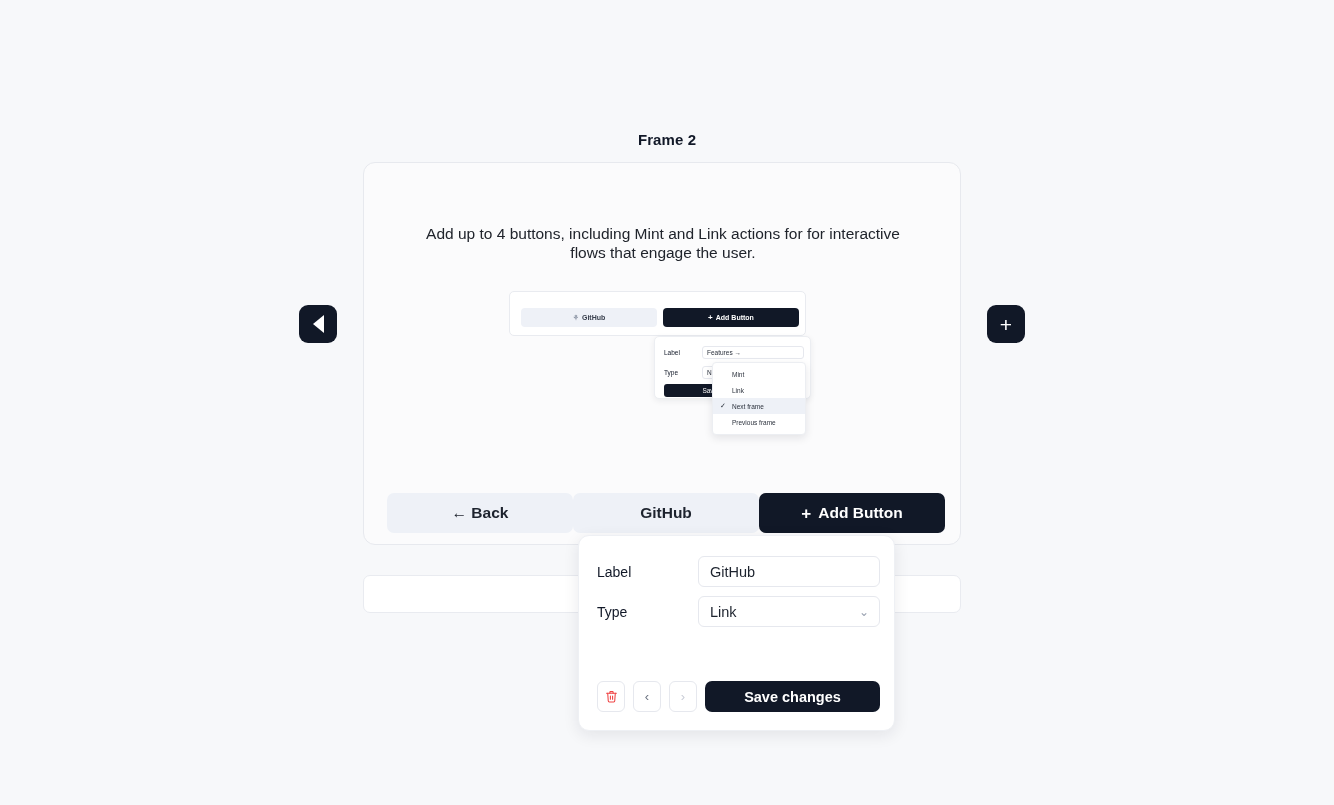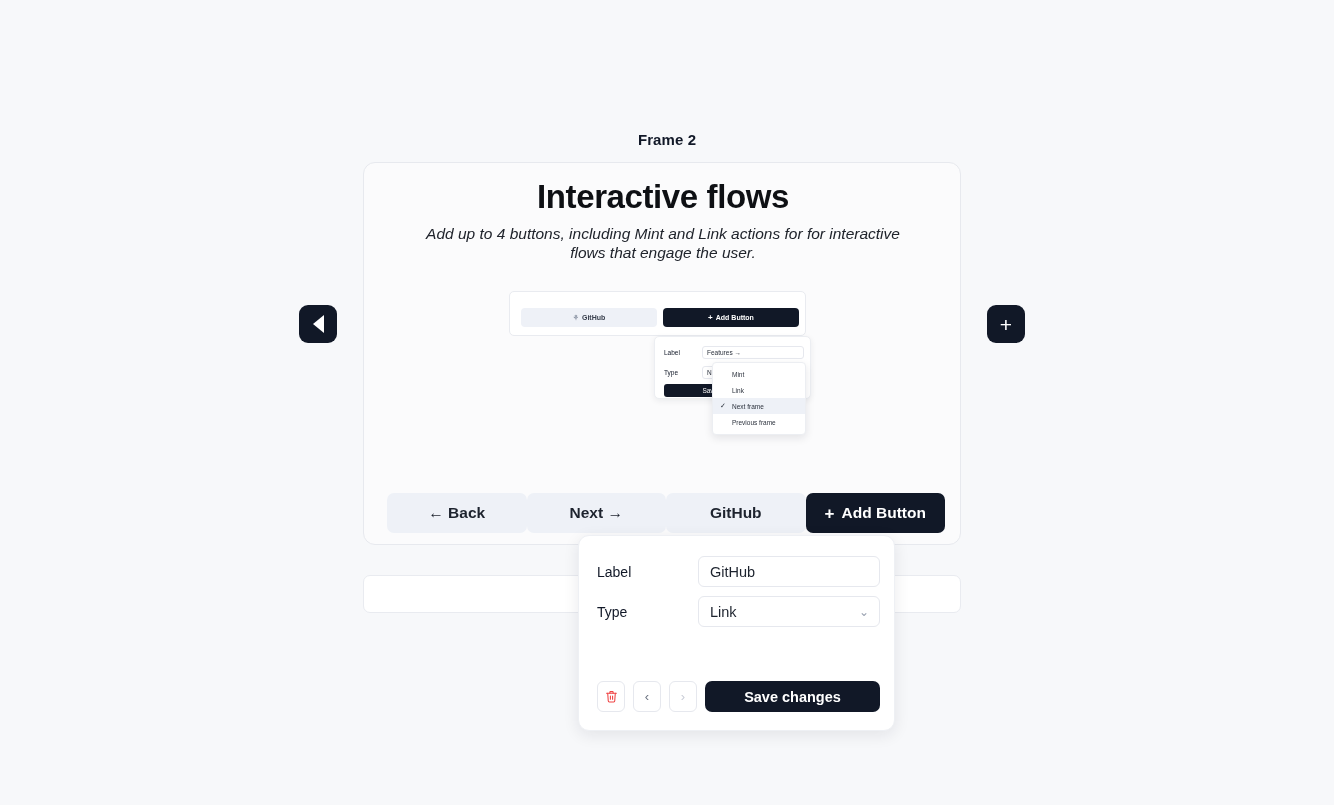--- a/index.html
+++ b/index.html
@@ -31,21 +31,21 @@
   }
   .card-title {
     position: absolute; left: 0; top: 15px; width: 598px;
     text-align: center;
     font-size: 33px; font-weight: bold; color: #0e1014;
     letter-spacing: -.4px;
   }
   .card-sub {
     position: absolute; left: 49px; top: 61px; width: 500px;
     text-align: center;
-    font-size: 15.5px; line-height: 19px; color: #20242c; font-style: italic;
+    font-size: 15.5px; line-height: 19px; color: #20242c;
   }
 
   
   .mini {
     position: absolute; left: 142px; top: 128px;
     width: 300px; height: 160px;
   }
   .mini-card {
     position: absolute; left: 3px; top: 0;
     width: 297px; height: 45px;
@@ -237,21 +237,20 @@
   }
 </style>
 </head>
 <body>
 
 <div class="stage">
 
   <div class="frame-label">Frame 2</div>
 
   <div class="card">
-    <div class="card-title">Interactive flows</div>
     <div class="card-sub">Add up to 4 buttons, including Mint and Link actions for for interactive flows that engage the user.</div>
 
     <div class="mini">
       <div class="mini-card">
         <div class="mini-btnrow">
           <div class="mini-btn">
             <span class="mini-gh-icon">⚘</span>
             <span>GitHub</span>
           </div>
           <div class="mini-btn dark">
@@ -296,21 +295,20 @@
 
   <div class="side-btn left">
     <span class="tri-left"></span>
   </div>
   <div class="side-btn right">
     <span class="plus-glyph">+</span>
   </div>
 
   <div class="btnrow">
     <div class="btn">← Back</div>
-    <div class="btn">Next →</div>
     <div class="btn">GitHub</div>
     <div class="btn dark">
       <span class="plus">+</span>
       <span>Add Button</span>
     </div>
   </div>
 
   <div class="empty-strip"></div>
 
   <div class="editor">

